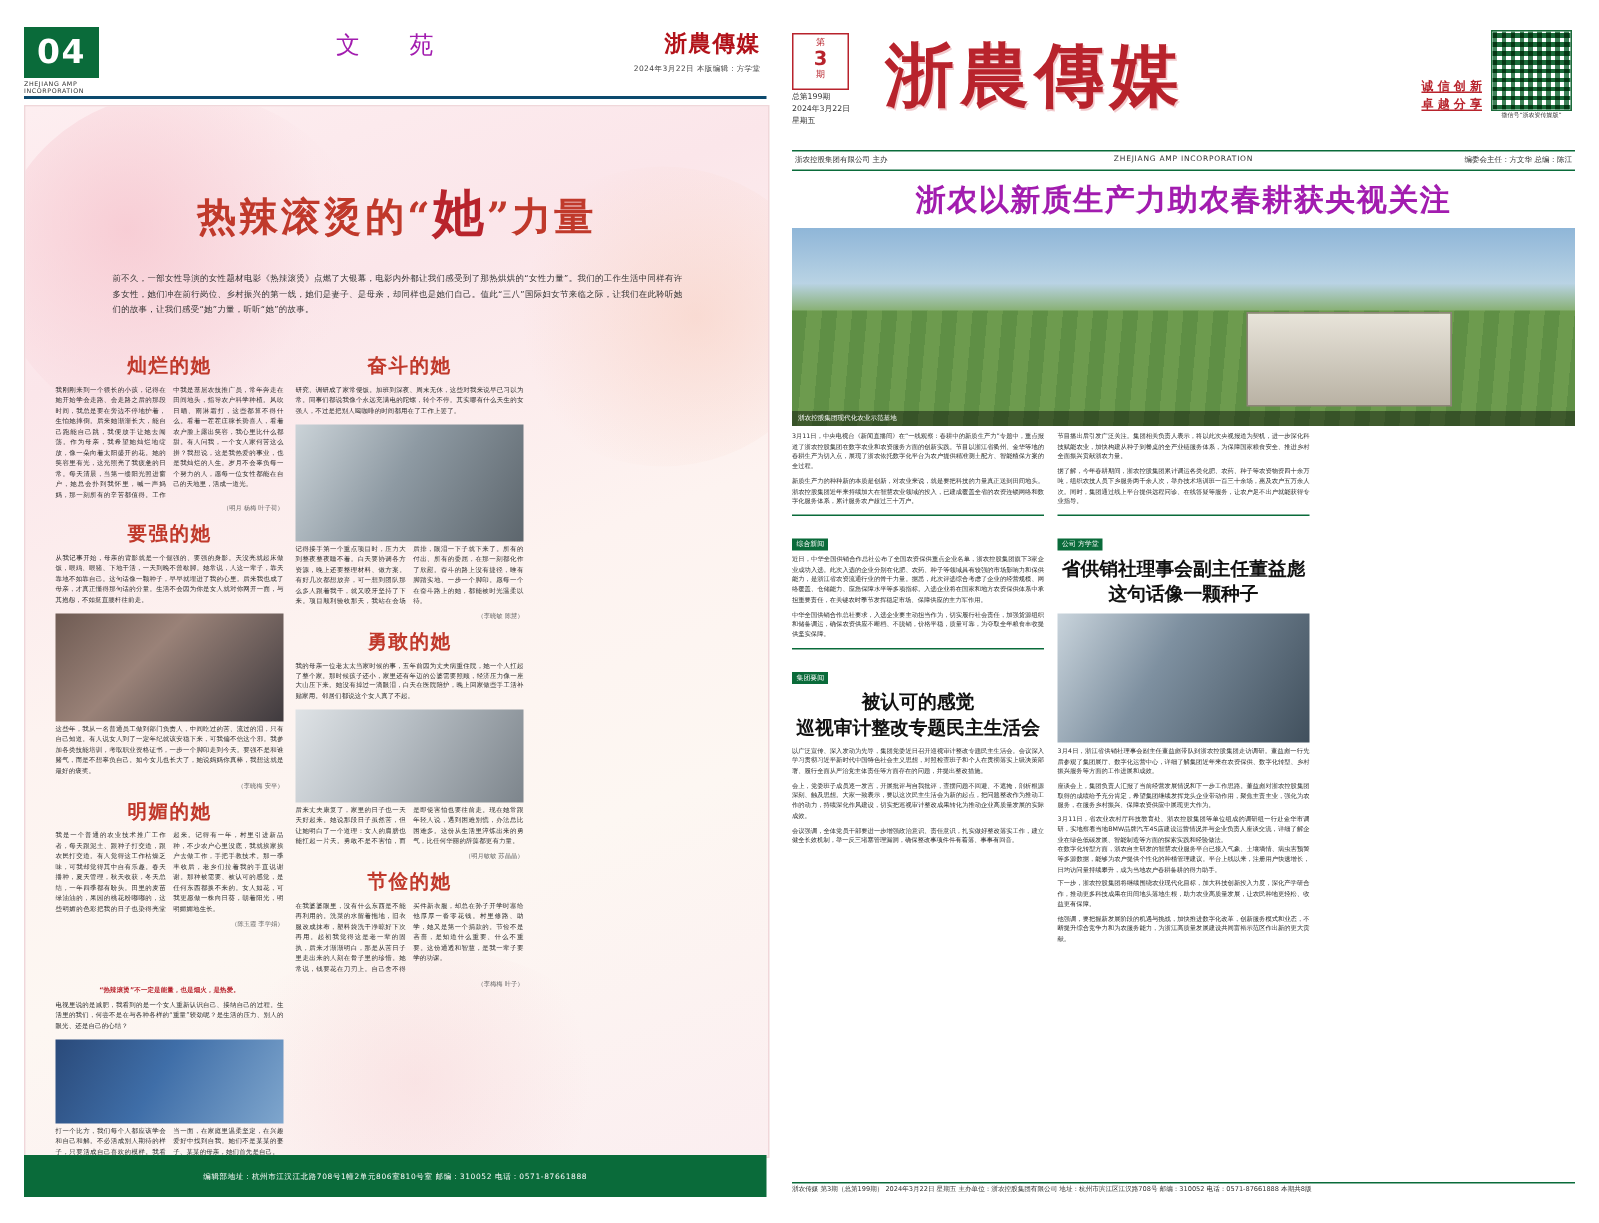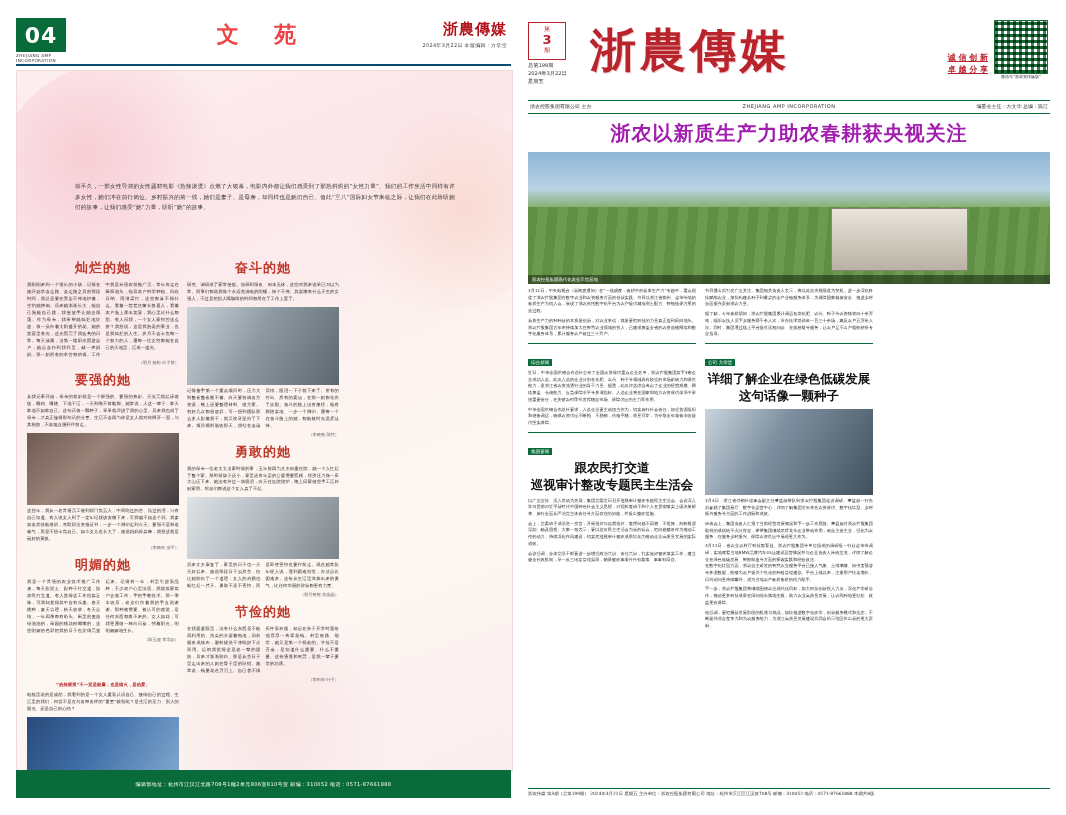--- a/index.html
+++ b/index.html
@@ -4,34 +4,34 @@
 <style>
   html,body{margin:0;padding:0;background:#ffffff;}
   body{width:1066px;height:815px;font-family:"DejaVu Sans","Liberation Sans",sans-serif;overflow:hidden;}
   .page{position:relative;width:1066px;height:815px;background:#fff;}
 
   
   .left-page{position:absolute;left:16px;top:18px;width:495px;height:780px;background:#fff;}
   .lp-head{position:relative;height:46px;border-bottom:2px solid #0c4a6e;}
   .pagenum-box{position:absolute;left:0;top:0;width:50px;height:34px;background:#0a6b3a;color:#fff;font-size:22px;font-weight:bold;display:flex;align-items:center;justify-content:center;letter-spacing:1px;}
   .pagenum-sub{position:absolute;left:0;top:35px;font-size:4.2px;color:#333;letter-spacing:.4px;width:60px;}
-  .lp-title{position:absolute;left:50%;top:2px;transform:translateX(-50%);font-family:"DejaVu Serif","Liberation Serif",serif;font-size:22px;font-weight:bold;letter-spacing:14px;color:#ef4444;}
+  .lp-title{position:absolute;left:50%;top:2px;transform:translateX(-50%);font-family:"DejaVu Serif","Liberation Serif",serif;font-size:16px;font-weight:normal;letter-spacing:14px;color:#a21caf;}
   .lp-logo{position:absolute;right:4px;top:2px;font-family:"DejaVu Serif","Liberation Serif",serif;font-size:15px;font-weight:bold;color:#b2121a;letter-spacing:1px;}
   .lp-date{position:absolute;right:4px;top:24px;font-size:5px;color:#444;letter-spacing:.3px;}
 
   .lp-body{position:relative;margin-top:4px;width:495px;height:700px;background:linear-gradient(160deg,#fdeef0 0%,#fbe6ea 22%,#fdf3f0 48%,#fdf7f2 70%,#fbeef0 100%);border:1px solid #f0d7da;overflow:hidden;}
   .lp-flower{position:absolute;left:-20px;top:-10px;width:250px;height:230px;border-radius:50%;background:radial-gradient(circle at 35% 40%, rgba(246,196,205,.75), rgba(250,225,229,.15) 62%, rgba(255,255,255,0) 72%);}
   .lp-flower2{position:absolute;right:-40px;top:40px;width:220px;height:200px;border-radius:50%;background:radial-gradient(circle at 60% 50%, rgba(247,205,190,.55), rgba(255,255,255,0) 70%);}
   .lp-flower3{position:absolute;left:120px;bottom:-40px;width:280px;height:180px;border-radius:50%;background:radial-gradient(circle at 50% 50%, rgba(245,200,205,.35), rgba(255,255,255,0) 70%);}
 
   .headline{position:absolute;left:0;right:0;top:48px;text-align:center;font-family:"DejaVu Serif","Liberation Serif",serif;font-size:26px;font-weight:bold;color:#c0392b;letter-spacing:2px;}
   .headline .big{font-size:34px;color:#b8232c;}
   .lead{position:absolute;left:58px;top:110px;width:380px;font-size:5.6px;line-height:1.9;color:#333;text-align:justify;letter-spacing:.2px;}
 
-  .cols{position:absolute;left:10px;top:158px;width:475px;margin-top:24px;}
+  .cols{position:absolute;left:20px;top:158px;width:475px;}
   .col{float:left;width:152px;margin-right:8px;}
   .col:last-child{margin-right:0;}
   .sec-title{text-align:center;font-family:"DejaVu Serif","Liberation Serif",serif;font-size:13px;font-weight:bold;color:#c0392b;margin:6px 0 5px;letter-spacing:1px;}
   .ptext{font-size:4.3px;line-height:1.62;color:#2b2b2b;text-align:justify;column-count:2;column-gap:5px;letter-spacing:.1px;}
   .sig{font-size:4.2px;color:#666;text-align:right;margin-top:2px;}
   .photo{width:100%;height:72px;background:linear-gradient(135deg,#6f5b53,#9a8278 40%,#3f3a3e 100%);margin:4px 0 3px;}
   .photo.office{background:linear-gradient(120deg,#cbd3d8,#8e9aa3 45%,#5d666d 100%);height:78px;}
   .photo.hall{background:linear-gradient(120deg,#dfe3e6,#b9c0c6 40%,#7d858c 100%);height:62px;}
   .photo.blue{background:linear-gradient(120deg,#2a4a7a,#3f6ea8 45%,#7fa6cd 100%);height:56px;}
 
@@ -87,20 +87,23 @@
       <div class="lp-title">文 苑</div>
       <div class="lp-logo">浙農傳媒</div>
       <div class="lp-date">2024年3月22日  本版编辑：方学堂</div>
     </div>
 
     <div class="lp-body">
       <div class="lp-flower"></div>
       <div class="lp-flower2"></div>
       <div class="lp-flower3"></div>
 
+      <div class="headline">
+        <span>热辣滚烫的“</span><span class="big">她</span><span>”力量</span>
+      </div>
 
       <div class="lead">前不久，一部女性导演的女性题材电影《热辣滚烫》点燃了大银幕，电影内外都让我们感受到了那热烘烘的“女性力量”。我们的工作生活中同样有许多女性，她们冲在前行岗位、乡村振兴的第一线，她们是妻子、是母亲，却同样也是她们自己。值此“三八”国际妇女节来临之际，让我们在此聆听她们的故事，让我们感受“她”力量，听听“她”的故事。</div>
 
       <div class="cols">
 
         <div class="col">
           <div class="sec-title">灿烂的她</div>
           <div class="ptext">我刚刚来到一个很长的小孩，记得在她开始学会走路、会走路之后的那段时间，我总是要在旁边不停地护着，生怕她摔倒。后来她渐渐长大，能自己跑能自己跳，我便放手让她去闯荡。作为母亲，我希望她灿烂地绽放，像一朵向着太阳盛开的花。她的笑容里有光，这光照亮了我疲惫的日常。每天清晨，当第一缕阳光照进窗户，她总会扑到我怀里，喊一声妈妈，那一刻所有的辛苦都值得。工作中我是基层农技推广员，常年奔走在田间地头，指导农户科学种植。风吹日晒、雨淋霜打，这些都算不得什么。看着一茬茬庄稼长势喜人，看着农户脸上露出笑容，我心里比什么都甜。有人问我，一个女人家何苦这么拼？我想说，这是我热爱的事业，也是我灿烂的人生。岁月不会辜负每一个努力的人，愿每一位女性都能在自己的天地里，活成一道光。</div>
           <div class="sig">（明月 杨梅  叶子荷）</div>
 
@@ -187,35 +190,35 @@
       <div class="rcol">
         <div class="rtext one">3月11日，中央电视台《新闻直播间》在“一线观察：春耕中的新质生产力”专题中，重点报道了浙农控股集团在数字农业和农资服务方面的创新实践。节目以浙江省衢州、金华等地的春耕生产为切入点，展现了浙农依托数字化平台为农户提供精准测土配方、智能植保方案的全过程。</div>
         <div class="rtext one" style="margin-top:3px">新质生产力的种种新的本质是创新，对农业来说，就是要把科技的力量真正送到田间地头。浙农控股集团近年来持续加大在智慧农业领域的投入，已建成覆盖全省的农资连锁网络和数字化服务体系，累计服务农户超过三十万户。</div>
         <div class="rule"></div>
         <div style="margin-bottom:2px"><span class="tag">综合新闻</span></div>
         <div class="rtext one">近日，中华全国供销合作总社公布了全国农资保供重点企业名单，浙农控股集团旗下3家企业成功入选。此次入选的企业分别在化肥、农药、种子等领域具有较强的市场影响力和保供能力，是浙江省农资流通行业的骨干力量。据悉，此次评选综合考虑了企业的经营规模、网络覆盖、仓储能力、应急保障水平等多项指标。入选企业将在国家和地方农资保供体系中承担重要责任，在关键农时季节发挥稳定市场、保障供应的主力军作用。</div>
         <div class="rtext one" style="margin-top:3px">中华全国供销合作总社要求，入选企业要主动担当作为，切实履行社会责任，加强货源组织和储备调运，确保农资供应不断档、不脱销，价格平稳，质量可靠，为夺取全年粮食丰收提供坚实保障。</div>
         <div class="rule"></div>
         <div style="margin-bottom:2px"><span class="tag">集团要闻</span></div>
         <div class="sub-h">
-          <div>跟农民打交道</div>
+          <div>被认可的感觉</div>
           <div>巡视审计整改专题民主生活会</div>
         </div>
         <div class="rtext one">以广泛宣传、深入发动为先导，集团党委近日召开巡视审计整改专题民主生活会。会议深入学习贯彻习近平新时代中国特色社会主义思想，对照检查班子和个人在贯彻落实上级决策部署、履行全面从严治党主体责任等方面存在的问题，并提出整改措施。</div>
         <div class="rtext one" style="margin-top:3px">会上，党委班子成员逐一发言，开展批评与自我批评，查摆问题不回避、不遮掩，剖析根源深刻、触及思想。大家一致表示，要以这次民主生活会为新的起点，把问题整改作为推动工作的动力，持续深化作风建设，切实把巡视审计整改成果转化为推动企业高质量发展的实际成效。</div>
         <div class="rtext one" style="margin-top:3px">会议强调，全体党员干部要进一步增强政治意识、责任意识，扎实做好整改落实工作，建立健全长效机制，举一反三堵塞管理漏洞，确保整改事项件件有着落、事事有回音。</div>
       </div>
 
       <div class="rcol">
         <div class="rtext one">节目播出后引发广泛关注。集团相关负责人表示，将以此次央视报道为契机，进一步深化科技赋能农业，加快构建从种子到餐桌的全产业链服务体系，为保障国家粮食安全、推进乡村全面振兴贡献浙农力量。</div>
         <div class="rtext one" style="margin-top:3px">据了解，今年春耕期间，浙农控股集团累计调运各类化肥、农药、种子等农资物资四十余万吨，组织农技人员下乡服务两千余人次，举办技术培训班一百三十余场，惠及农户五万余人次。同时，集团通过线上平台提供远程问诊、在线答疑等服务，让农户足不出户就能获得专业指导。</div>
         <div class="rule"></div>
         <div style="margin-bottom:2px"><span class="tag">公司  方学堂</span></div>
         <div class="sub-h">
-          <div>详细了解企业在绿色低碳发展</div>
+          <div>省供销社理事会副主任董益彪</div>
           <div>这句话像一颗种子</div>
         </div>
         <div class="rphoto people"></div>
         <div class="rtext one">3月4日，浙江省供销社理事会副主任董益彪带队到浙农控股集团走访调研。董益彪一行先后参观了集团展厅、数字化运营中心，详细了解集团近年来在农资保供、数字化转型、乡村振兴服务等方面的工作进展和成效。</div>
         <div class="rtext one" style="margin-top:3px">座谈会上，集团负责人汇报了当前经营发展情况和下一步工作思路。董益彪对浙农控股集团取得的成绩给予充分肯定，希望集团继续发挥龙头企业带动作用，聚焦主责主业，强化为农服务，在服务乡村振兴、保障农资供应中展现更大作为。</div>
 
         <div class="rtext one" style="margin-top:2px">3月11日，省农业农村厅科技教育处、浙农控股集团等单位组成的调研组一行赴金华市调研，实地察看当地BMW品牌汽车4S店建设运营情况并与企业负责人座谈交流，详细了解企业在绿色低碳发展、智能制造等方面的探索实践和经验做法。</div>
       </div>
 
       <div class="rcol">

